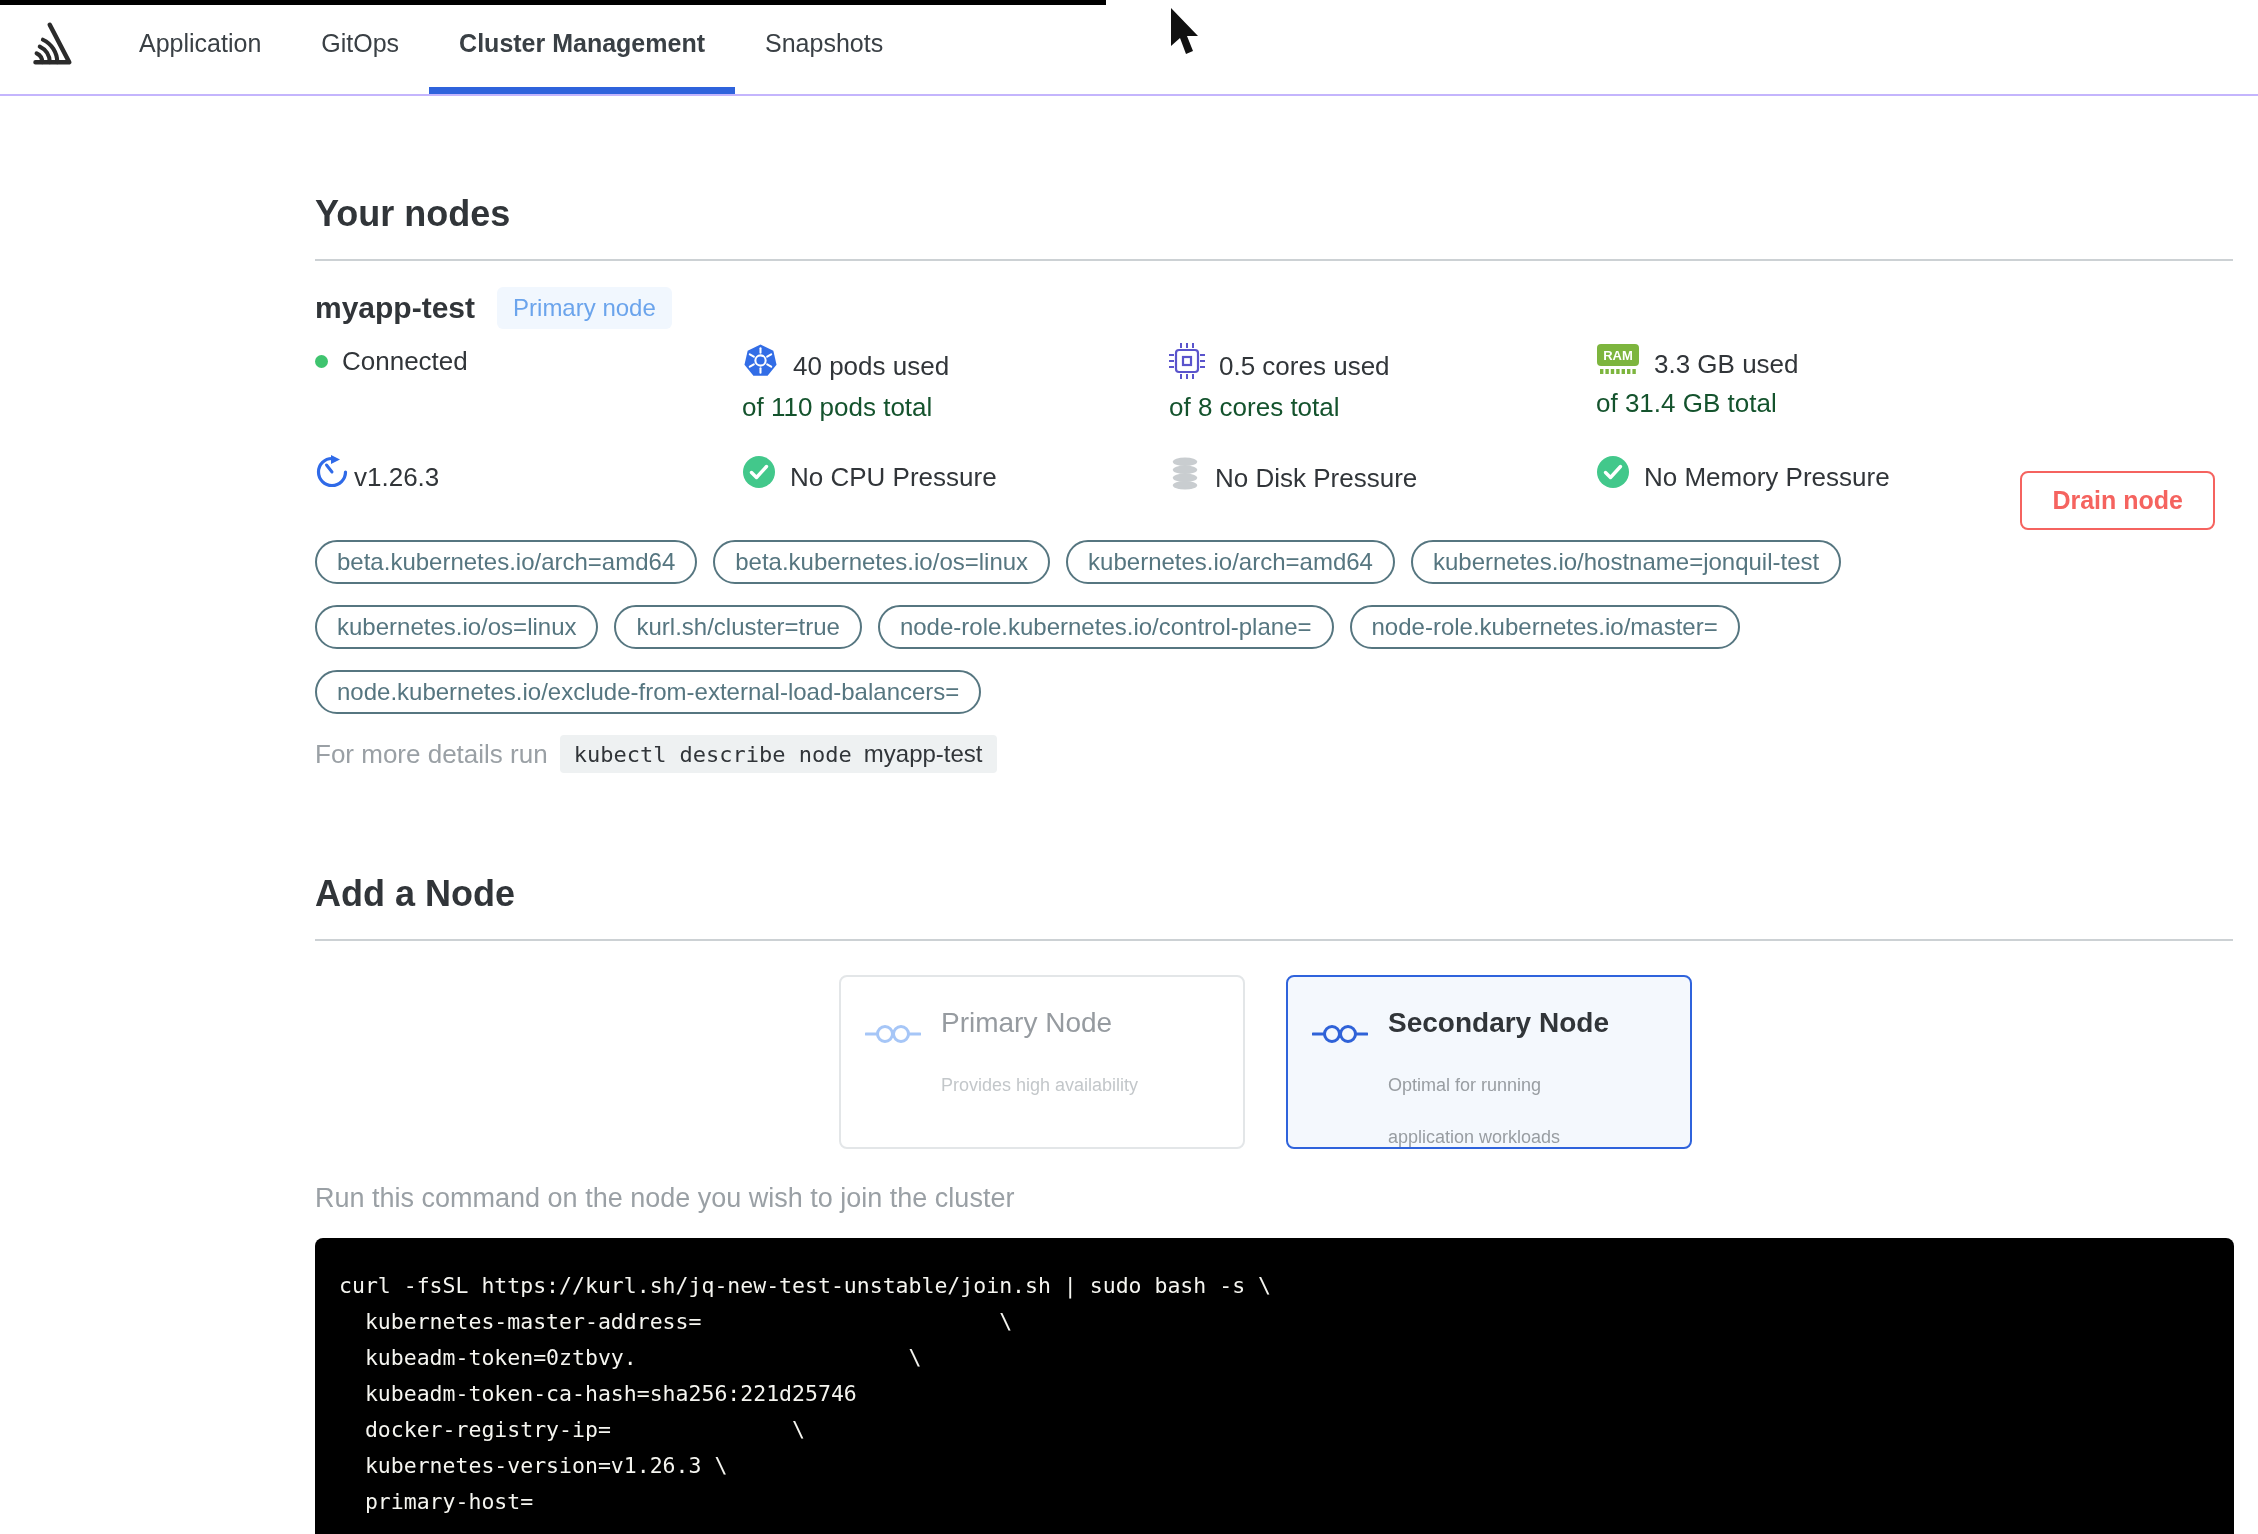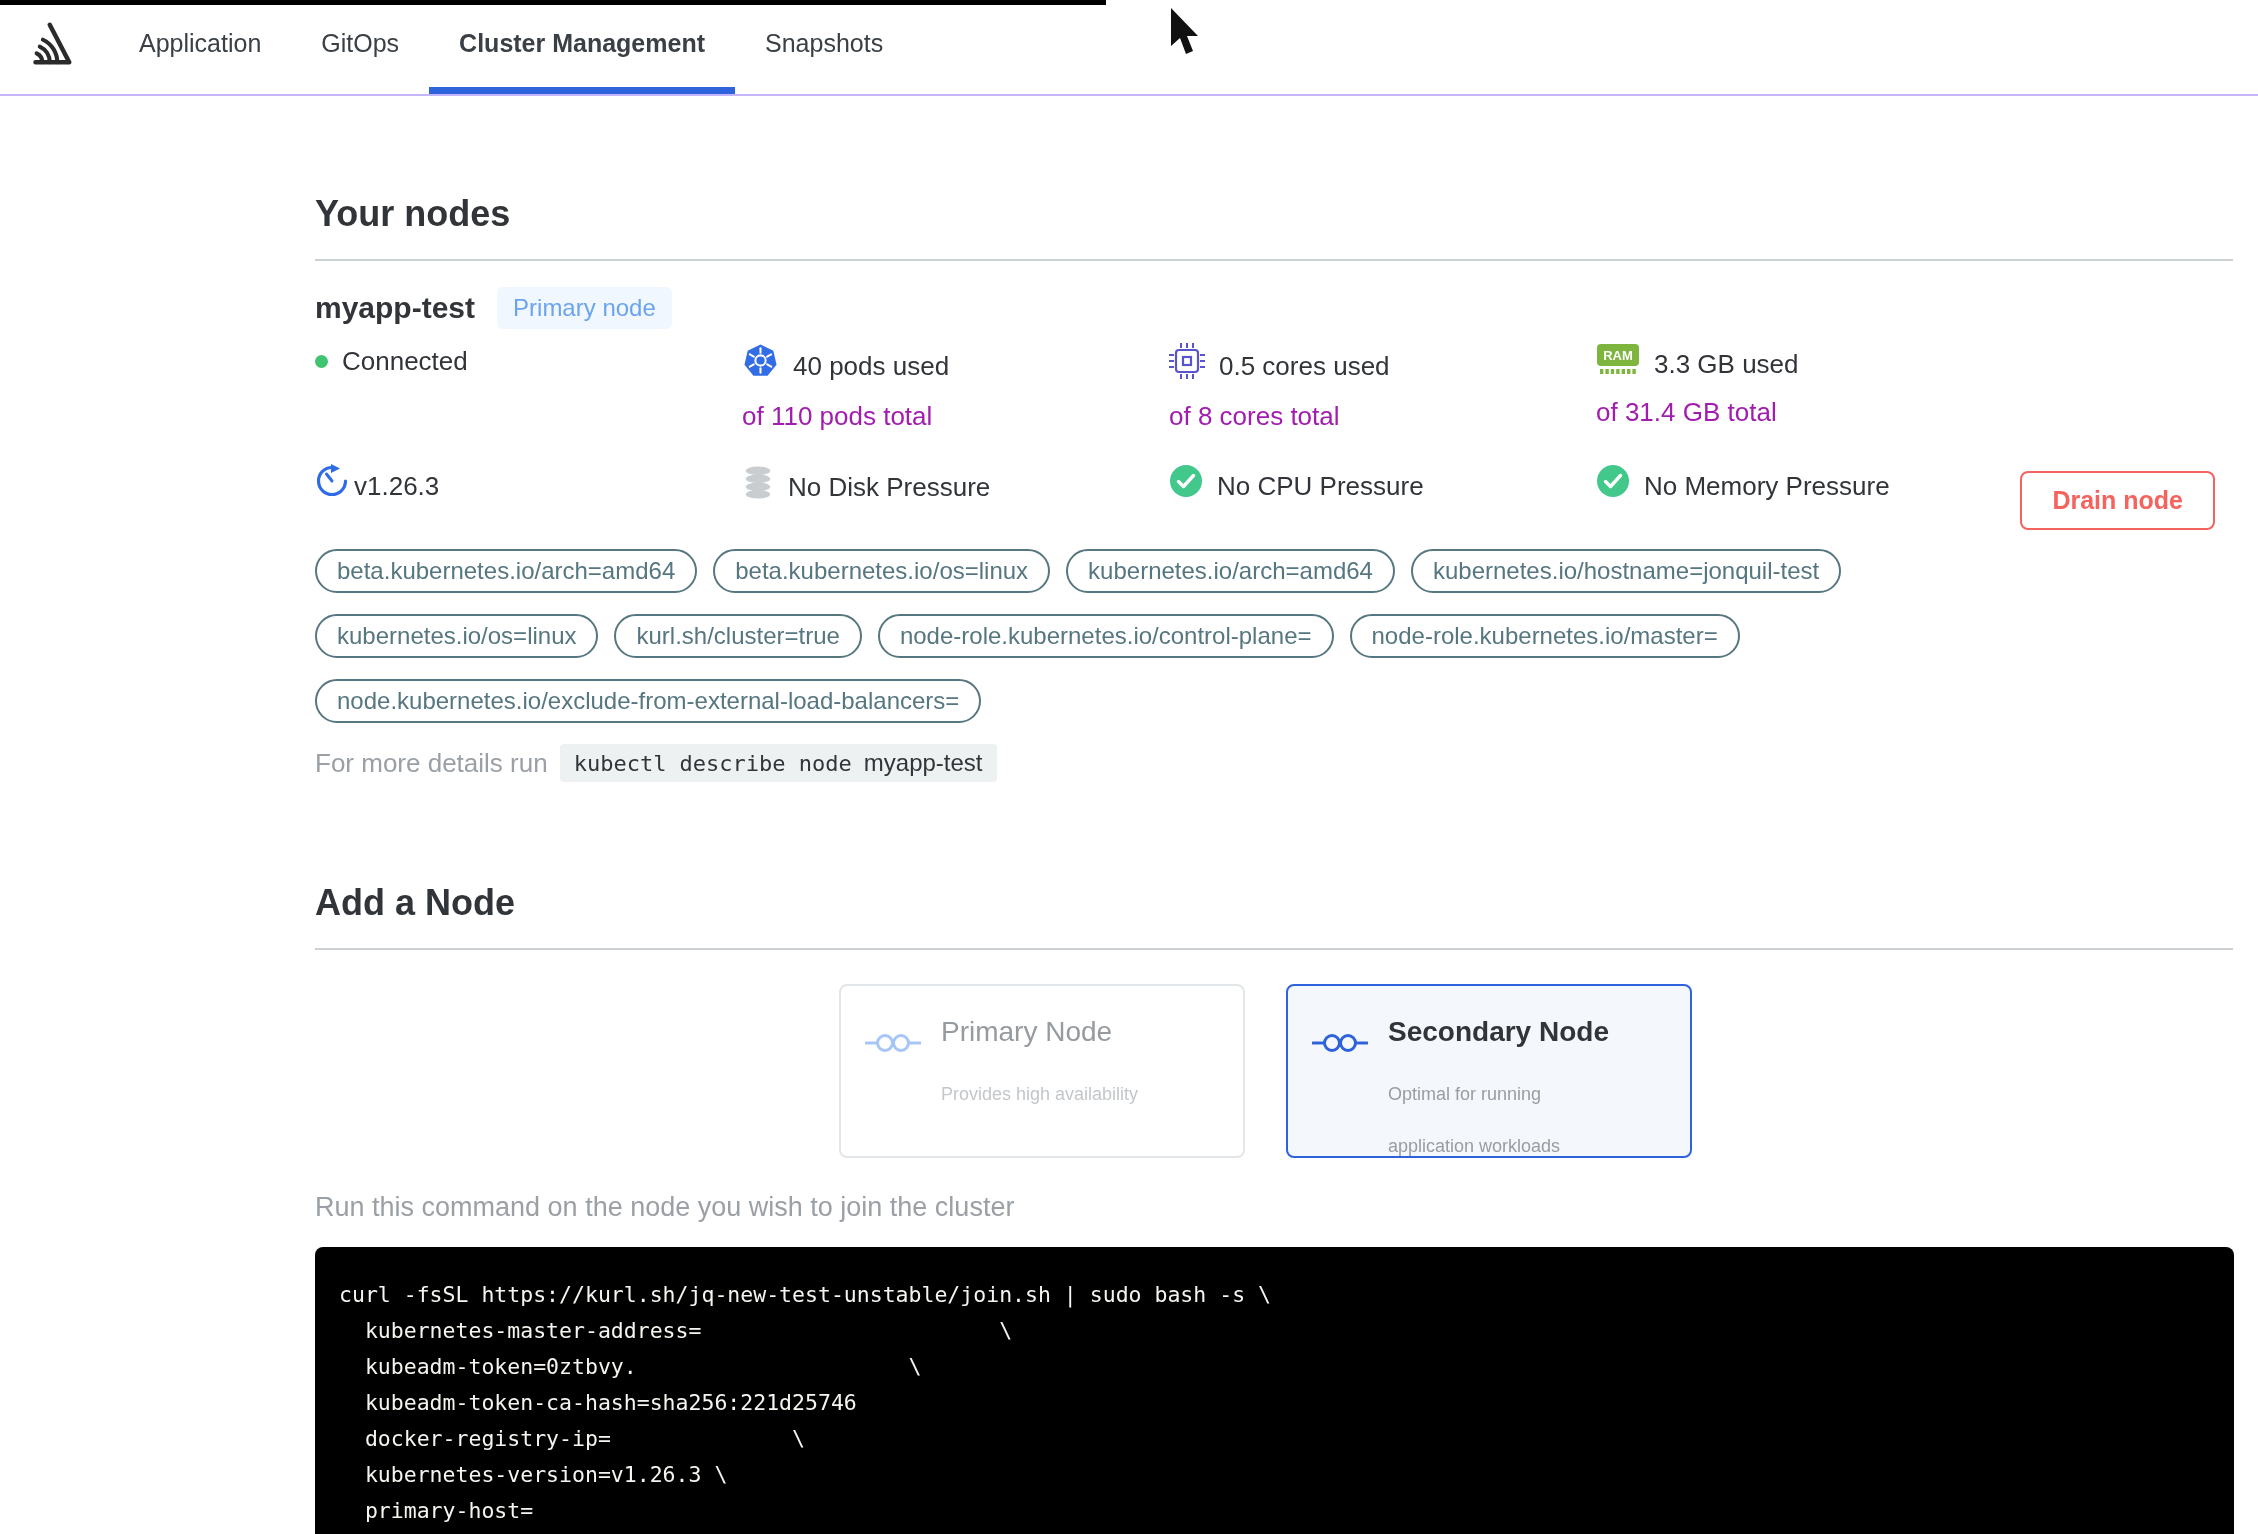--- a/index.html
+++ b/index.html
@@ -26,21 +26,21 @@
   .head-add-node{margin-top:100px;}
   .divider{border:none;border-top:2px solid #ccd1d4;margin:24px 0 0 0;}
 
   .node-section{position:relative;padding-top:26px;}
   .node-header{display:flex;align-items:center;gap:22px;}
   .node-name{font-size:30px;font-weight:700;color:#313539;}
   .node-badge{font-size:24px;color:#6ba4ec;background:#f1f7fe;padding:7px 16px;border-radius:6px;}
 
   .node-grid{display:grid;grid-template-columns:427px 427px 427px auto;margin-top:14px;row-gap:30px;align-items:start;}
   .stat-value-row{display:flex;align-items:center;gap:14px;font-size:26px;color:#313539;line-height:36px;}
-  .stat-sub{margin-top:10px;font-size:26px;color:#a21caf;line-height:36px;}
+  .stat-sub{margin-top:1px;font-size:26px;color:#14532d;line-height:36px;}
   .cond{display:flex;align-items:center;gap:14px;font-size:26px;color:#313539;line-height:36px;}
   .cond.version{gap:5px;}
   .status-dot{width:13px;height:13px;border-radius:50%;background:#3fc46f;flex:0 0 auto;}
 
   .drain-btn{position:absolute;right:18px;top:210px;font-size:25px;font-weight:700;color:#f5635f;
              border:2px solid #f5635f;border-radius:8px;background:#fff;padding:13px 30px;
              cursor:pointer;font-family:"Liberation Sans",sans-serif;}
 
   .labels{margin-top:40px;}
   .pill-row{display:flex;gap:16px;margin-bottom:21px;}
@@ -195,40 +195,40 @@
             <path d="M17 3.5 A13.5 13.5 0 1 0 30.5 17" fill="none" stroke="#2f6ae8" stroke-width="3.2" stroke-linecap="round"></path>
             <polygon points="16,0 25,4.5 16,9" fill="#2f6ae8"></polygon>
             <path d="M17 17 L11.5 10" fill="none" stroke="#2f6ae8" stroke-width="3" stroke-linecap="round"></path>
           </svg>
         </span>
         <span>v1.26.3</span>
       </div>
 
       <div class="cond">
         <span>
+          <svg width="34" height="34" viewBox="0 0 34 34">
+            <circle cx="17" cy="17" r="16" fill="#42c88b"></circle>
+            <polyline points="9.5,17.5 14.5,22.5 24.5,11.5" fill="none" stroke="#fff" stroke-width="3.4" stroke-linecap="round" stroke-linejoin="round"></polyline>
+          </svg>
+        </span>
+        <span>No CPU Pressure</span>
+      </div>
+
+      <div class="cond">
+        <span>
           <svg width="32" height="36" viewBox="0 0 34 36">
             <g fill="#c9cdd0">
               <ellipse cx="17" cy="6" rx="13" ry="4.6"></ellipse>
               <ellipse cx="17" cy="14.5" rx="13" ry="4.6"></ellipse>
               <ellipse cx="17" cy="23" rx="13" ry="4.6"></ellipse>
               <ellipse cx="17" cy="31" rx="13" ry="4.6"></ellipse>
             </g>
           </svg>
         </span>
         <span>No Disk Pressure</span>
-      </div>
-
-      <div class="cond">
-        <span>
-          <svg width="34" height="34" viewBox="0 0 34 34">
-            <circle cx="17" cy="17" r="16" fill="#42c88b"></circle>
-            <polyline points="9.5,17.5 14.5,22.5 24.5,11.5" fill="none" stroke="#fff" stroke-width="3.4" stroke-linecap="round" stroke-linejoin="round"></polyline>
-          </svg>
-        </span>
-        <span>No CPU Pressure</span>
       </div>
 
       <div class="cond">
         <span>
           <svg width="34" height="34" viewBox="0 0 34 34">
             <circle cx="17" cy="17" r="16" fill="#42c88b"></circle>
             <polyline points="9.5,17.5 14.5,22.5 24.5,11.5" fill="none" stroke="#fff" stroke-width="3.4" stroke-linecap="round" stroke-linejoin="round"></polyline>
           </svg>
         </span>
         <span>No Memory Pressure</span>

